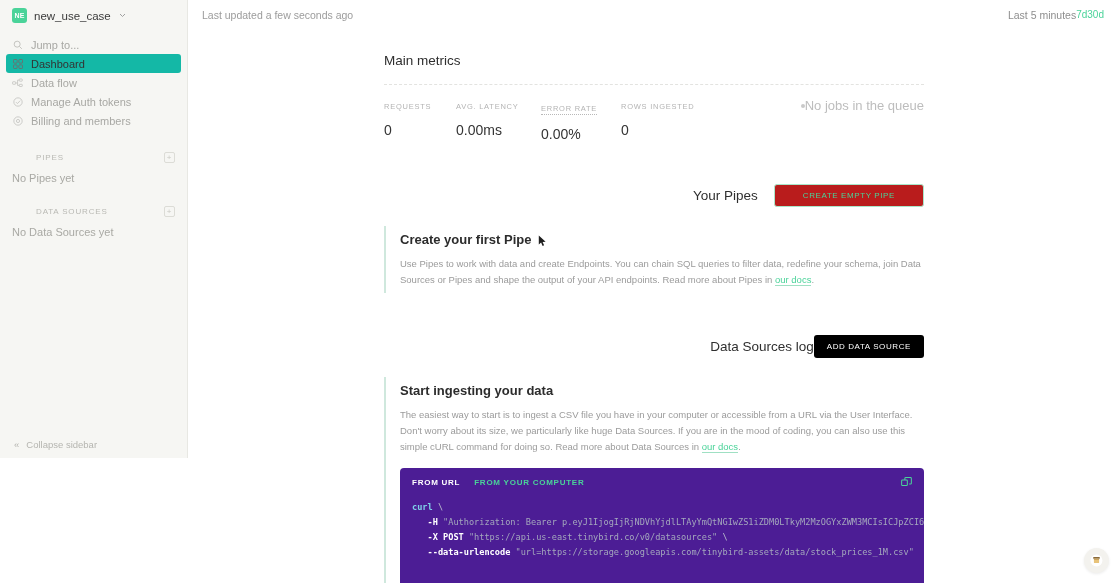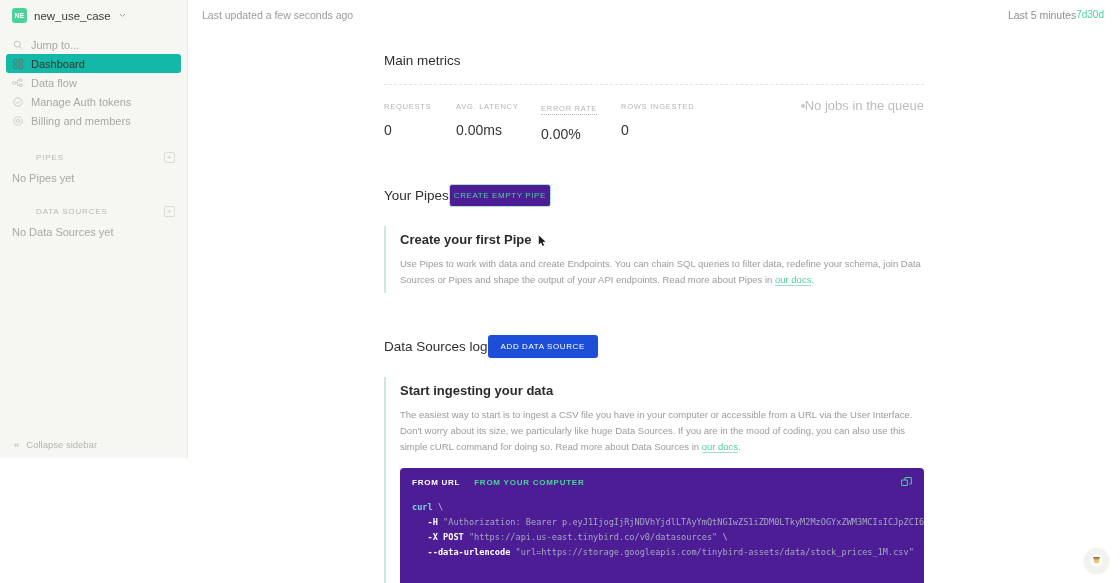--- a/index.html
+++ b/index.html
@@ -117,38 +117,39 @@
   .metric-label.dotted { border-bottom: 1px dotted #b8b8b8; display: inline-block; padding-bottom: 1px; }
   .metric-value { font-size: 14px; color: #343434; margin-top: 11px; }
   .jobs {
     position: absolute; right: 0; top: 1px;
     display: flex; align-items: center; 
     font-size: 13px; color: #bdbdbd;
   }
   .jobs-dot { width: 4px; height: 4px; border-radius: 50%; background: #c9c9c9; }
 
   .row-head {
-    display: flex; align-items: center; justify-content: flex-start;
+    display: flex; align-items: center; justify-content: flex-end;
     margin-top: 42px;
   }
   .btn-outline {
     border: 1px solid #a9e6c9;
     color: #4ad399;
-    background: #4c1d95;
+    background: #b91c1c;
     border-radius: 3px;
     font-size: 8px; letter-spacing: .6px;
-    padding: 6px 4px;
+    padding: 6px 28px;
     text-transform: uppercase;
     cursor: pointer;
     font-family: "Liberation Sans", sans-serif;
+    margin-left: 16px;
   }
   .btn-solid {
     border: none;
     color: #ffffff;
-    background: #1d4ed8;
+    background: #000000;
     border-radius: 3px;
     font-size: 8px; letter-spacing: .6px;
     padding: 7px 13px;
     text-transform: uppercase;
     cursor: pointer;
     font-family: "Liberation Sans", sans-serif;
   }
 
   .callout {
     border-left: 2px solid #cfe8dd;

